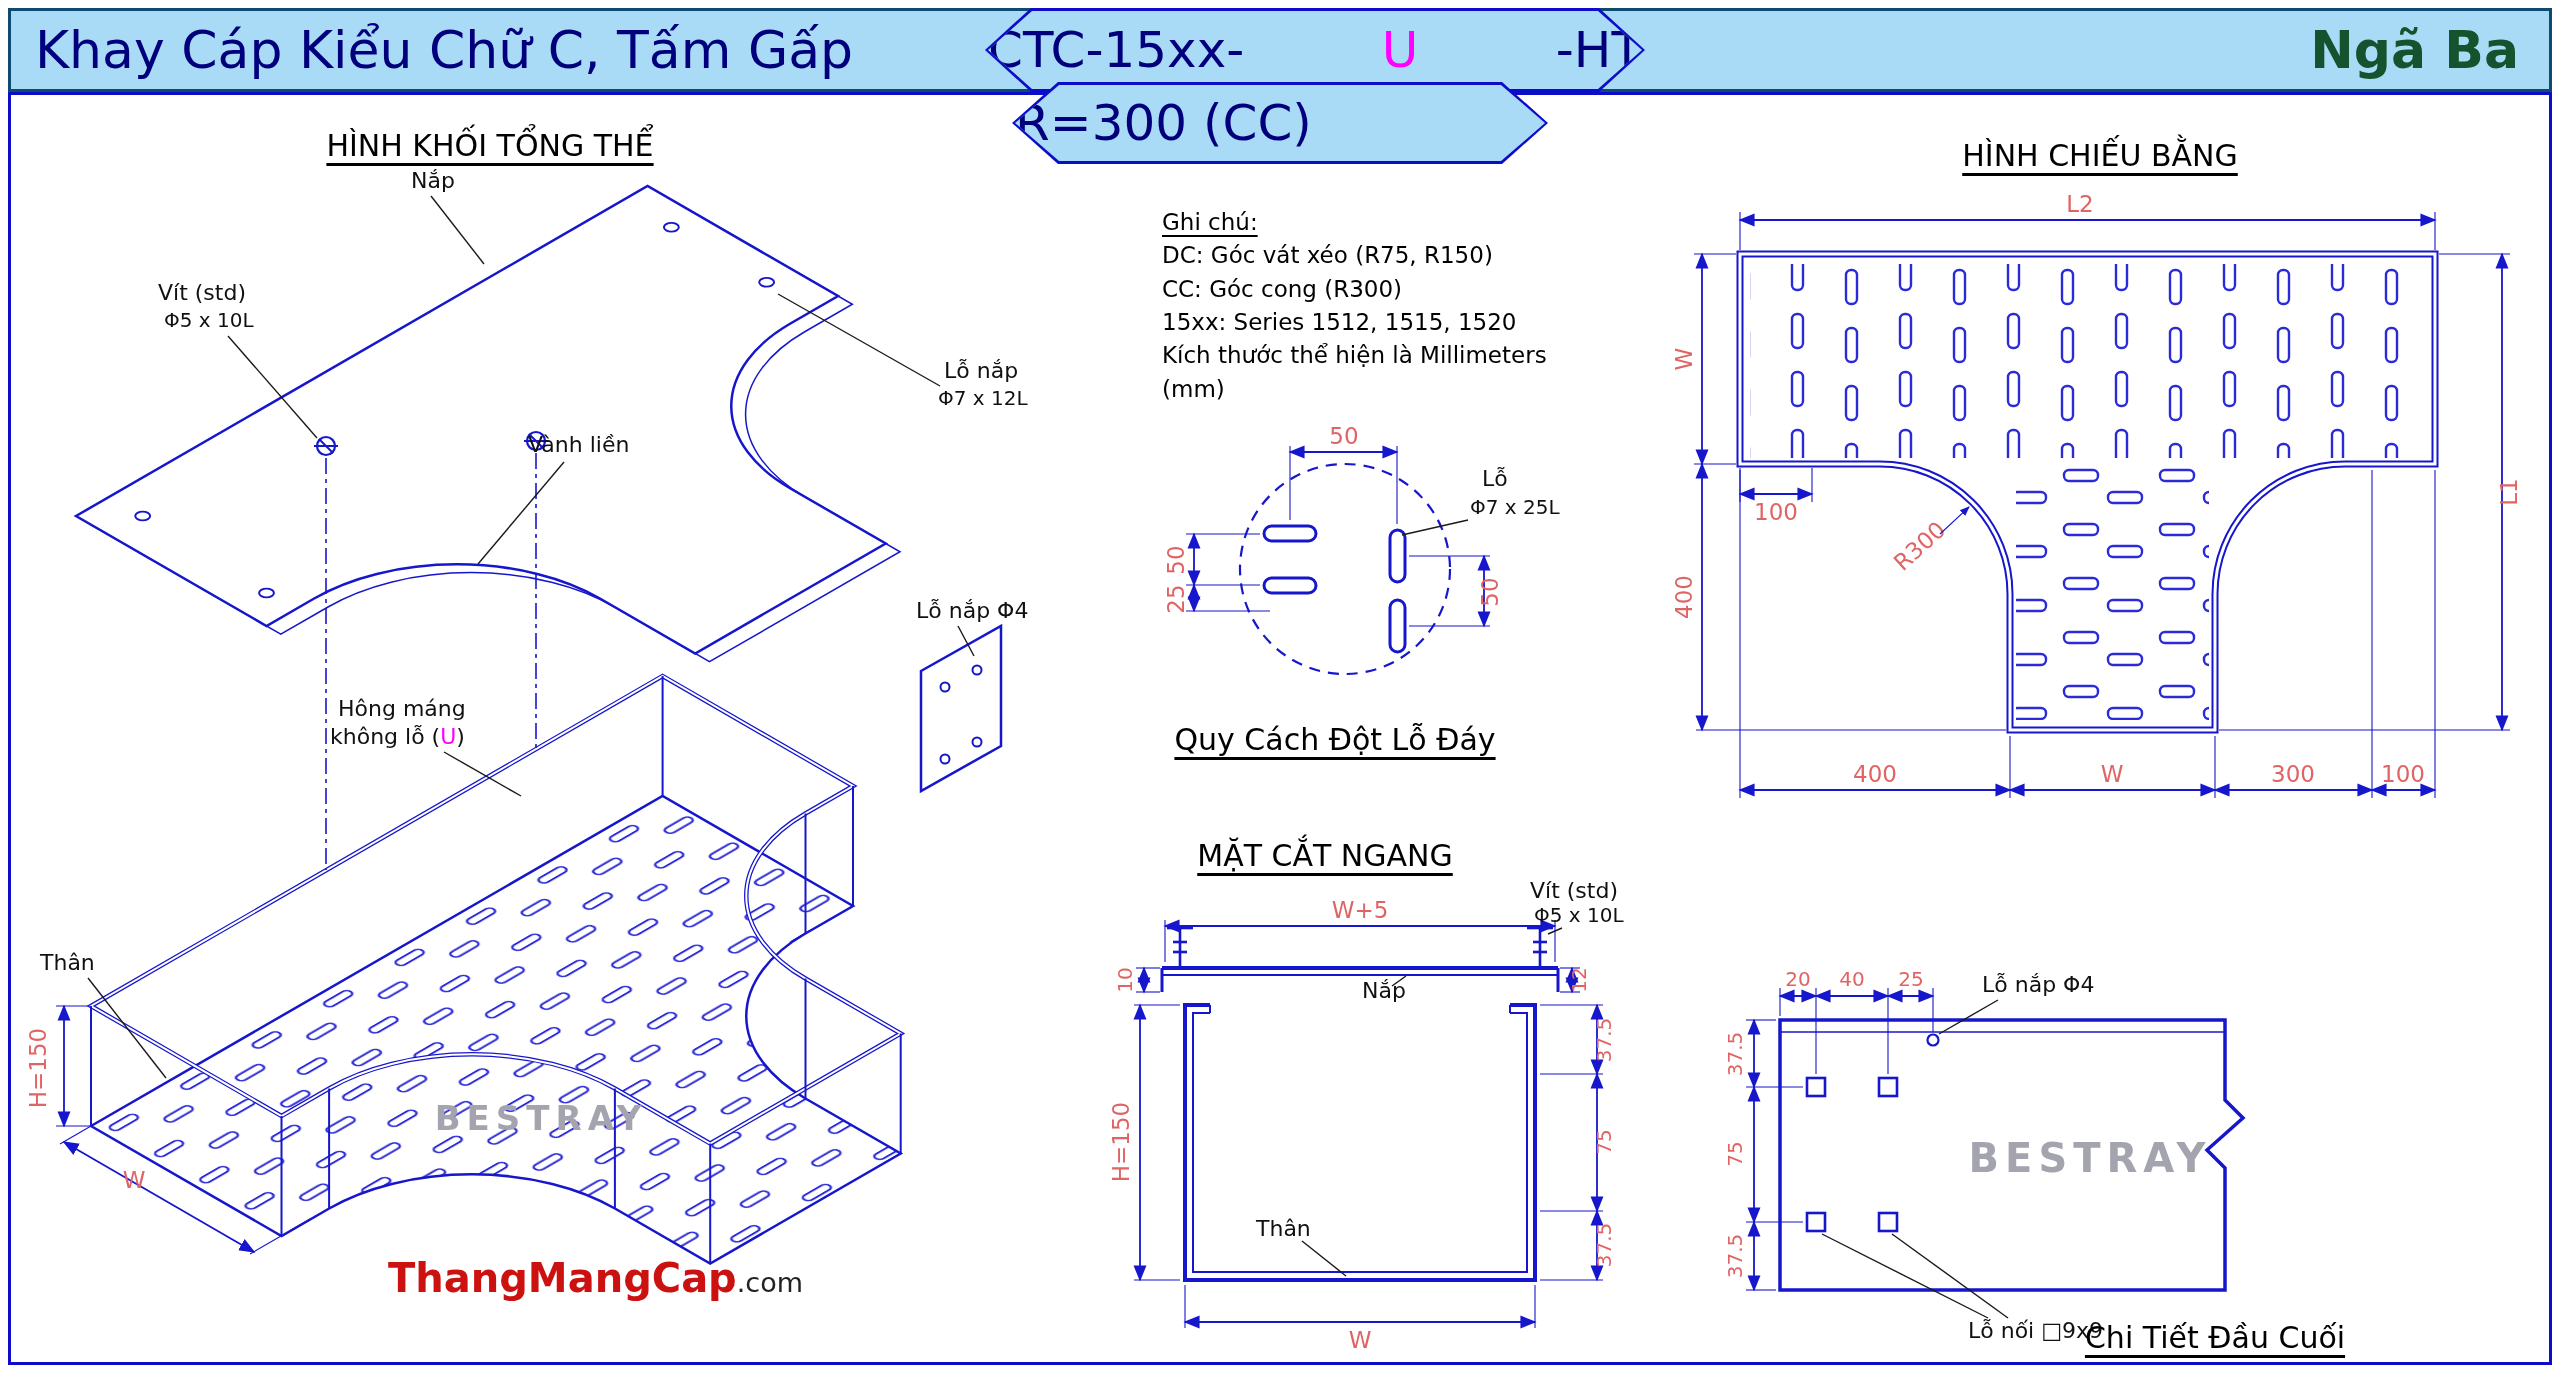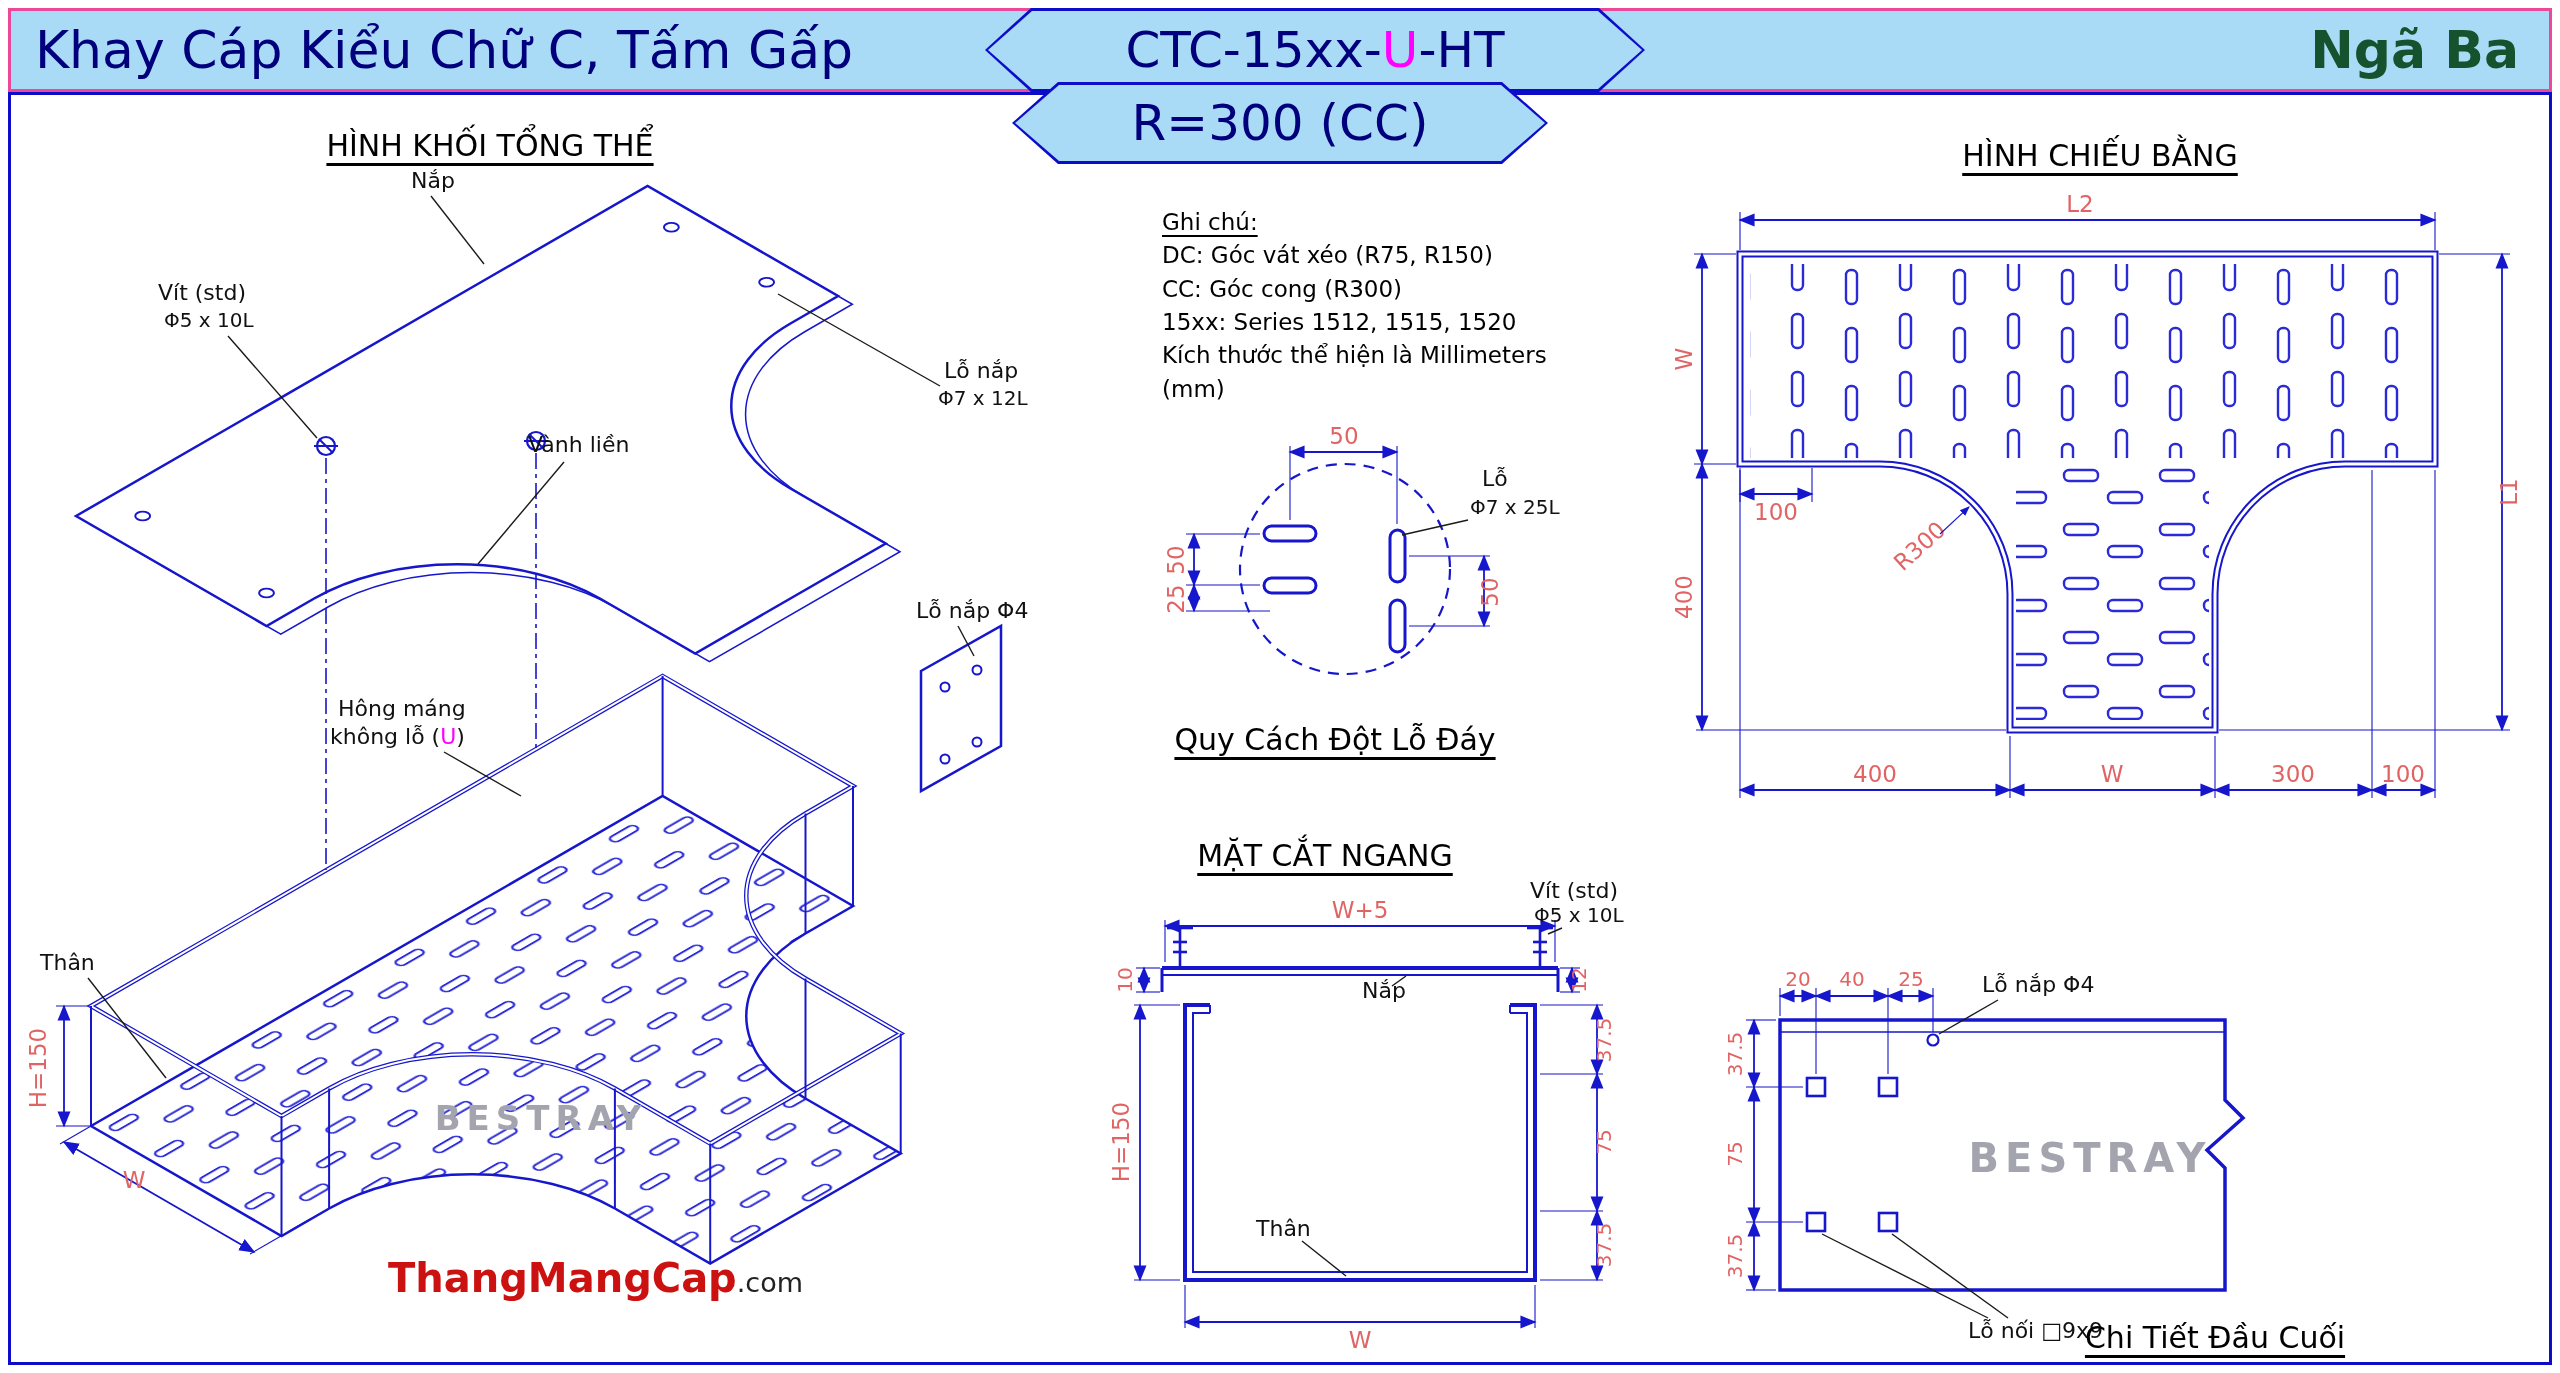--- a/index.html
+++ b/index.html
@@ -1,29 +1,29 @@
 <!DOCTYPE html>
 <html><head>
 <meta charset="utf-8">
 <style>
   * { margin:0; padding:0; box-sizing:border-box; }
   html,body { width:2560px; height:1373px; }
   body { background:#fff; font-family:"DejaVu Sans","Liberation Sans",sans-serif; position:relative; overflow:hidden; }
 
   
   .hdr-bar { position:absolute; left:8px; top:8px; width:2544px; height:84px;
-             background:#a9dbf7; border:3px solid #ec4899; }
+             background:#a9dbf7; border:3px solid #0c4a6e; }
   .hdr-left { position:absolute; left:24px; top:0; height:78px; display:flex; align-items:center;
               font-size:52px; color:#00007d; }
   .hdr-right { position:absolute; right:30px; top:0; height:78px; display:flex; align-items:center;
                font-size:52px; color:#14532d;font-weight:bold; }
   .hex { position:absolute; }
   .hex-outer { position:absolute; inset:0; background:#0d0dc9;
                clip-path:polygon(46px 0%, calc(100% - 46px) 0%, 100% 50%, calc(100% - 46px) 100%, 46px 100%, 0% 50%); }
-  .hex-inner { position:absolute; inset:3px; background:#a9dbf7; display:flex; align-items:center; justify-content:center;
+  .hex-inner { position:absolute; inset:3px; background:#a9dbf7; display:flex; align-items:center; justify-content:space-between;
                clip-path:polygon(44px 0%, calc(100% - 44px) 0%, 100% 50%, calc(100% - 44px) 100%, 44px 100%, 0% 50%);
                font-size:50px; color:#00007d; white-space:pre; }
   .hex1 { left:985px; top:8px; width:660px; height:84px; z-index:3; }
   .hex2 { left:1012px; top:82px; width:536px; height:82px; z-index:3; }
   .magenta { color:#ff00ff; }
 
   
   .main-frame { position:absolute; left:8px; top:92px; width:2544px; height:1273px;
                 border:3px solid #0d0dc9; background:#fff; }
 

